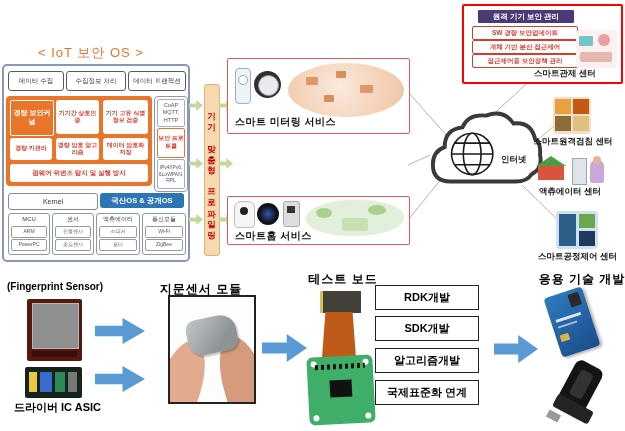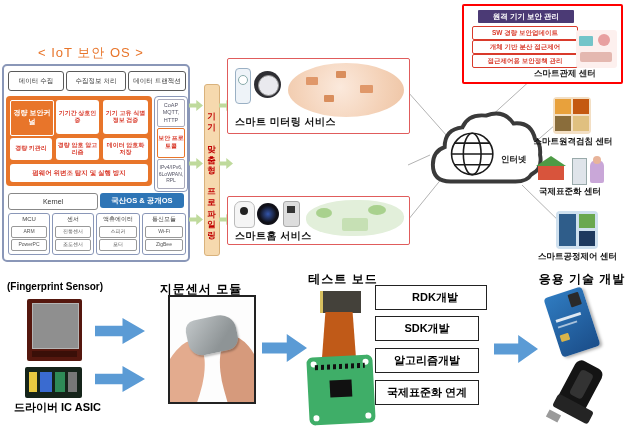--- a/index.html
+++ b/index.html
@@ -187,21 +187,21 @@
 
   <div class="abs" style="left:538px;top:156px;width:70px;height:28px;">
     <div class="abs" style="left:0;top:10px;width:26px;height:14px;background:#d8543c;">
       <div class="abs" style="left:-2px;top:-10px;width:0;height:0;border-left:15px solid transparent;border-right:15px solid transparent;border-bottom:10px solid #4e9b45;"></div>
     </div>
     <div class="abs" style="left:34px;top:2px;width:13px;height:25px;background:#dfe4ea;border:1px solid #9aa;"></div>
     <div class="abs" style="left:52px;top:4px;width:14px;height:23px;background:#c9a7d8;border-radius:6px 6px 2px 2px;">
       <div class="abs" style="left:3px;top:-4px;width:8px;height:8px;border-radius:50%;background:#e8b49a;"></div>
     </div>
   </div>
-  <div class="abs ctr-label" style="left:534px;top:186px;width:72px;">국제표준화 센터</div>
+  <div class="abs ctr-label" style="left:534px;top:186px;width:72px;">액츄에이터 센터</div>
 
   <div class="abs" style="left:556px;top:211px;width:42px;height:38px;border-radius:4px;background:#cfe0ee;overflow:hidden;">
     <div class="abs" style="left:3px;top:3px;width:17px;height:32px;background:#2f5d8a;"></div>
     <div class="abs" style="left:23px;top:3px;width:16px;height:14px;background:#6aa84f;"></div>
     <div class="abs" style="left:23px;top:20px;width:16px;height:15px;background:#1f3a5f;"></div>
   </div>
   <div class="abs ctr-label" style="left:530px;top:251px;width:95px;">스마트공정제어 센터</div>
 
   <div class="abs sub-label" style="left:0px;top:281px;width:110px;">(Fingerprint Sensor)</div>
 
@@ -237,21 +237,21 @@
     <div class="abs" style="left:2px;top:67px;width:66px;height:68px;background:#3fae68;border-radius:6px;transform:rotate(-3deg);">
       <div class="abs" style="left:22px;top:24px;width:22px;height:17px;background:#111;"></div>
       <div class="abs" style="left:4px;top:4px;width:6px;height:6px;border-radius:50%;background:#fff;"></div>
       <div class="abs" style="left:56px;top:4px;width:6px;height:6px;border-radius:50%;background:#fff;"></div>
       <div class="abs" style="left:4px;top:58px;width:6px;height:6px;border-radius:50%;background:#fff;"></div>
       <div class="abs" style="left:56px;top:58px;width:6px;height:6px;border-radius:50%;background:#fff;"></div>
       <div class="abs" style="left:8px;top:8px;width:50px;height:5px;background:repeating-linear-gradient(90deg,#111 0 3px,#3fae68 3px 6px);"></div>
     </div>
   </div>
 
-  <div class="abs devbox ctr" style="left:375px;top:285px;width:102px;height:23px;padding-left:8px;">RDK개발</div>
+  <div class="abs devbox ctr" style="left:375px;top:285px;width:102px;height:23px;">RDK개발</div>
   <div class="abs devbox ctr" style="left:375px;top:316px;width:102px;height:23px;">SDK개발</div>
   <div class="abs devbox ctr" style="left:375px;top:348px;width:102px;height:23px;">알고리즘개발</div>
   <div class="abs devbox ctr" style="left:375px;top:380px;width:102px;height:23px;">국제표준화 연계</div>
 
   <div class="abs barrow" style="left:494px;top:335px;width:44px;height:28px;"></div>
 
   <div class="abs big-label" style="left:538px;top:271px;width:88px;letter-spacing:1px;">응용 기술 개발</div>
 
   <div class="abs" style="left:552px;top:291px;width:40px;height:62px;background:linear-gradient(160deg,#2f7bc0 0%,#1b4e8a 100%);border-radius:4px;transform:rotate(-18deg);box-shadow:2px 2px 3px rgba(0,0,0,0.3);">
     <div class="abs" style="left:24px;top:4px;width:11px;height:13px;background:#2a2a2a;border-radius:1px;"></div>

